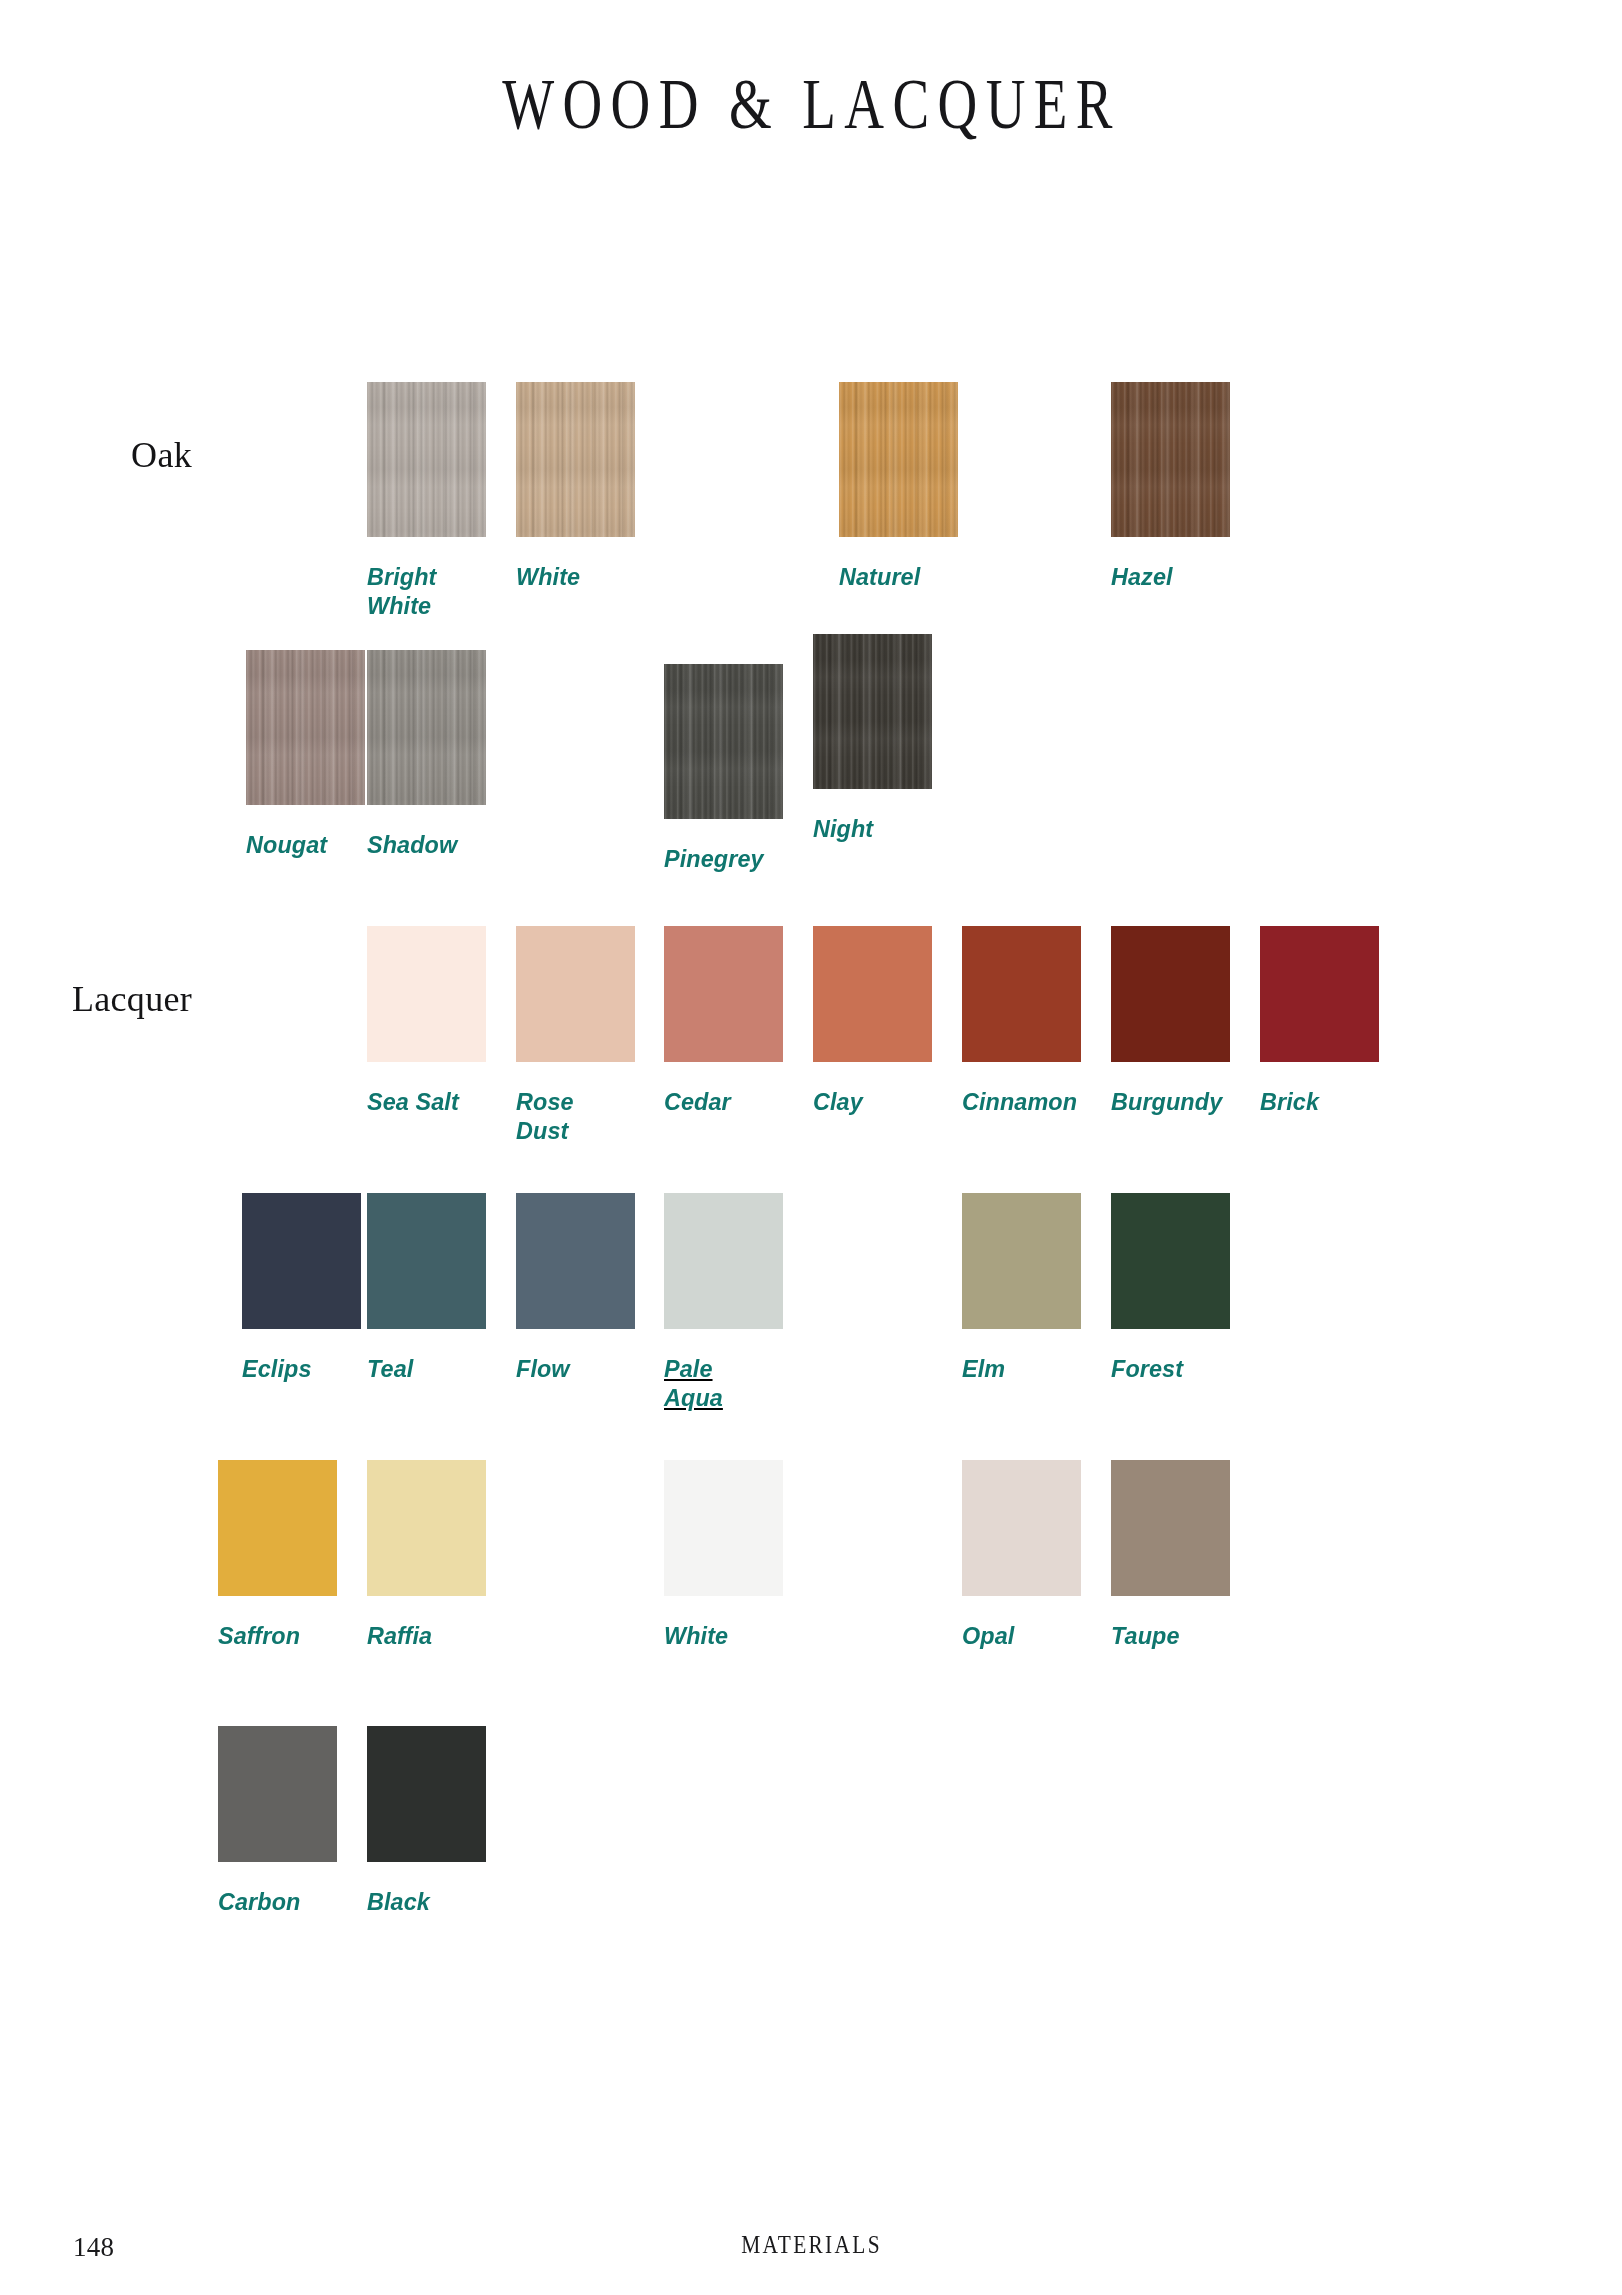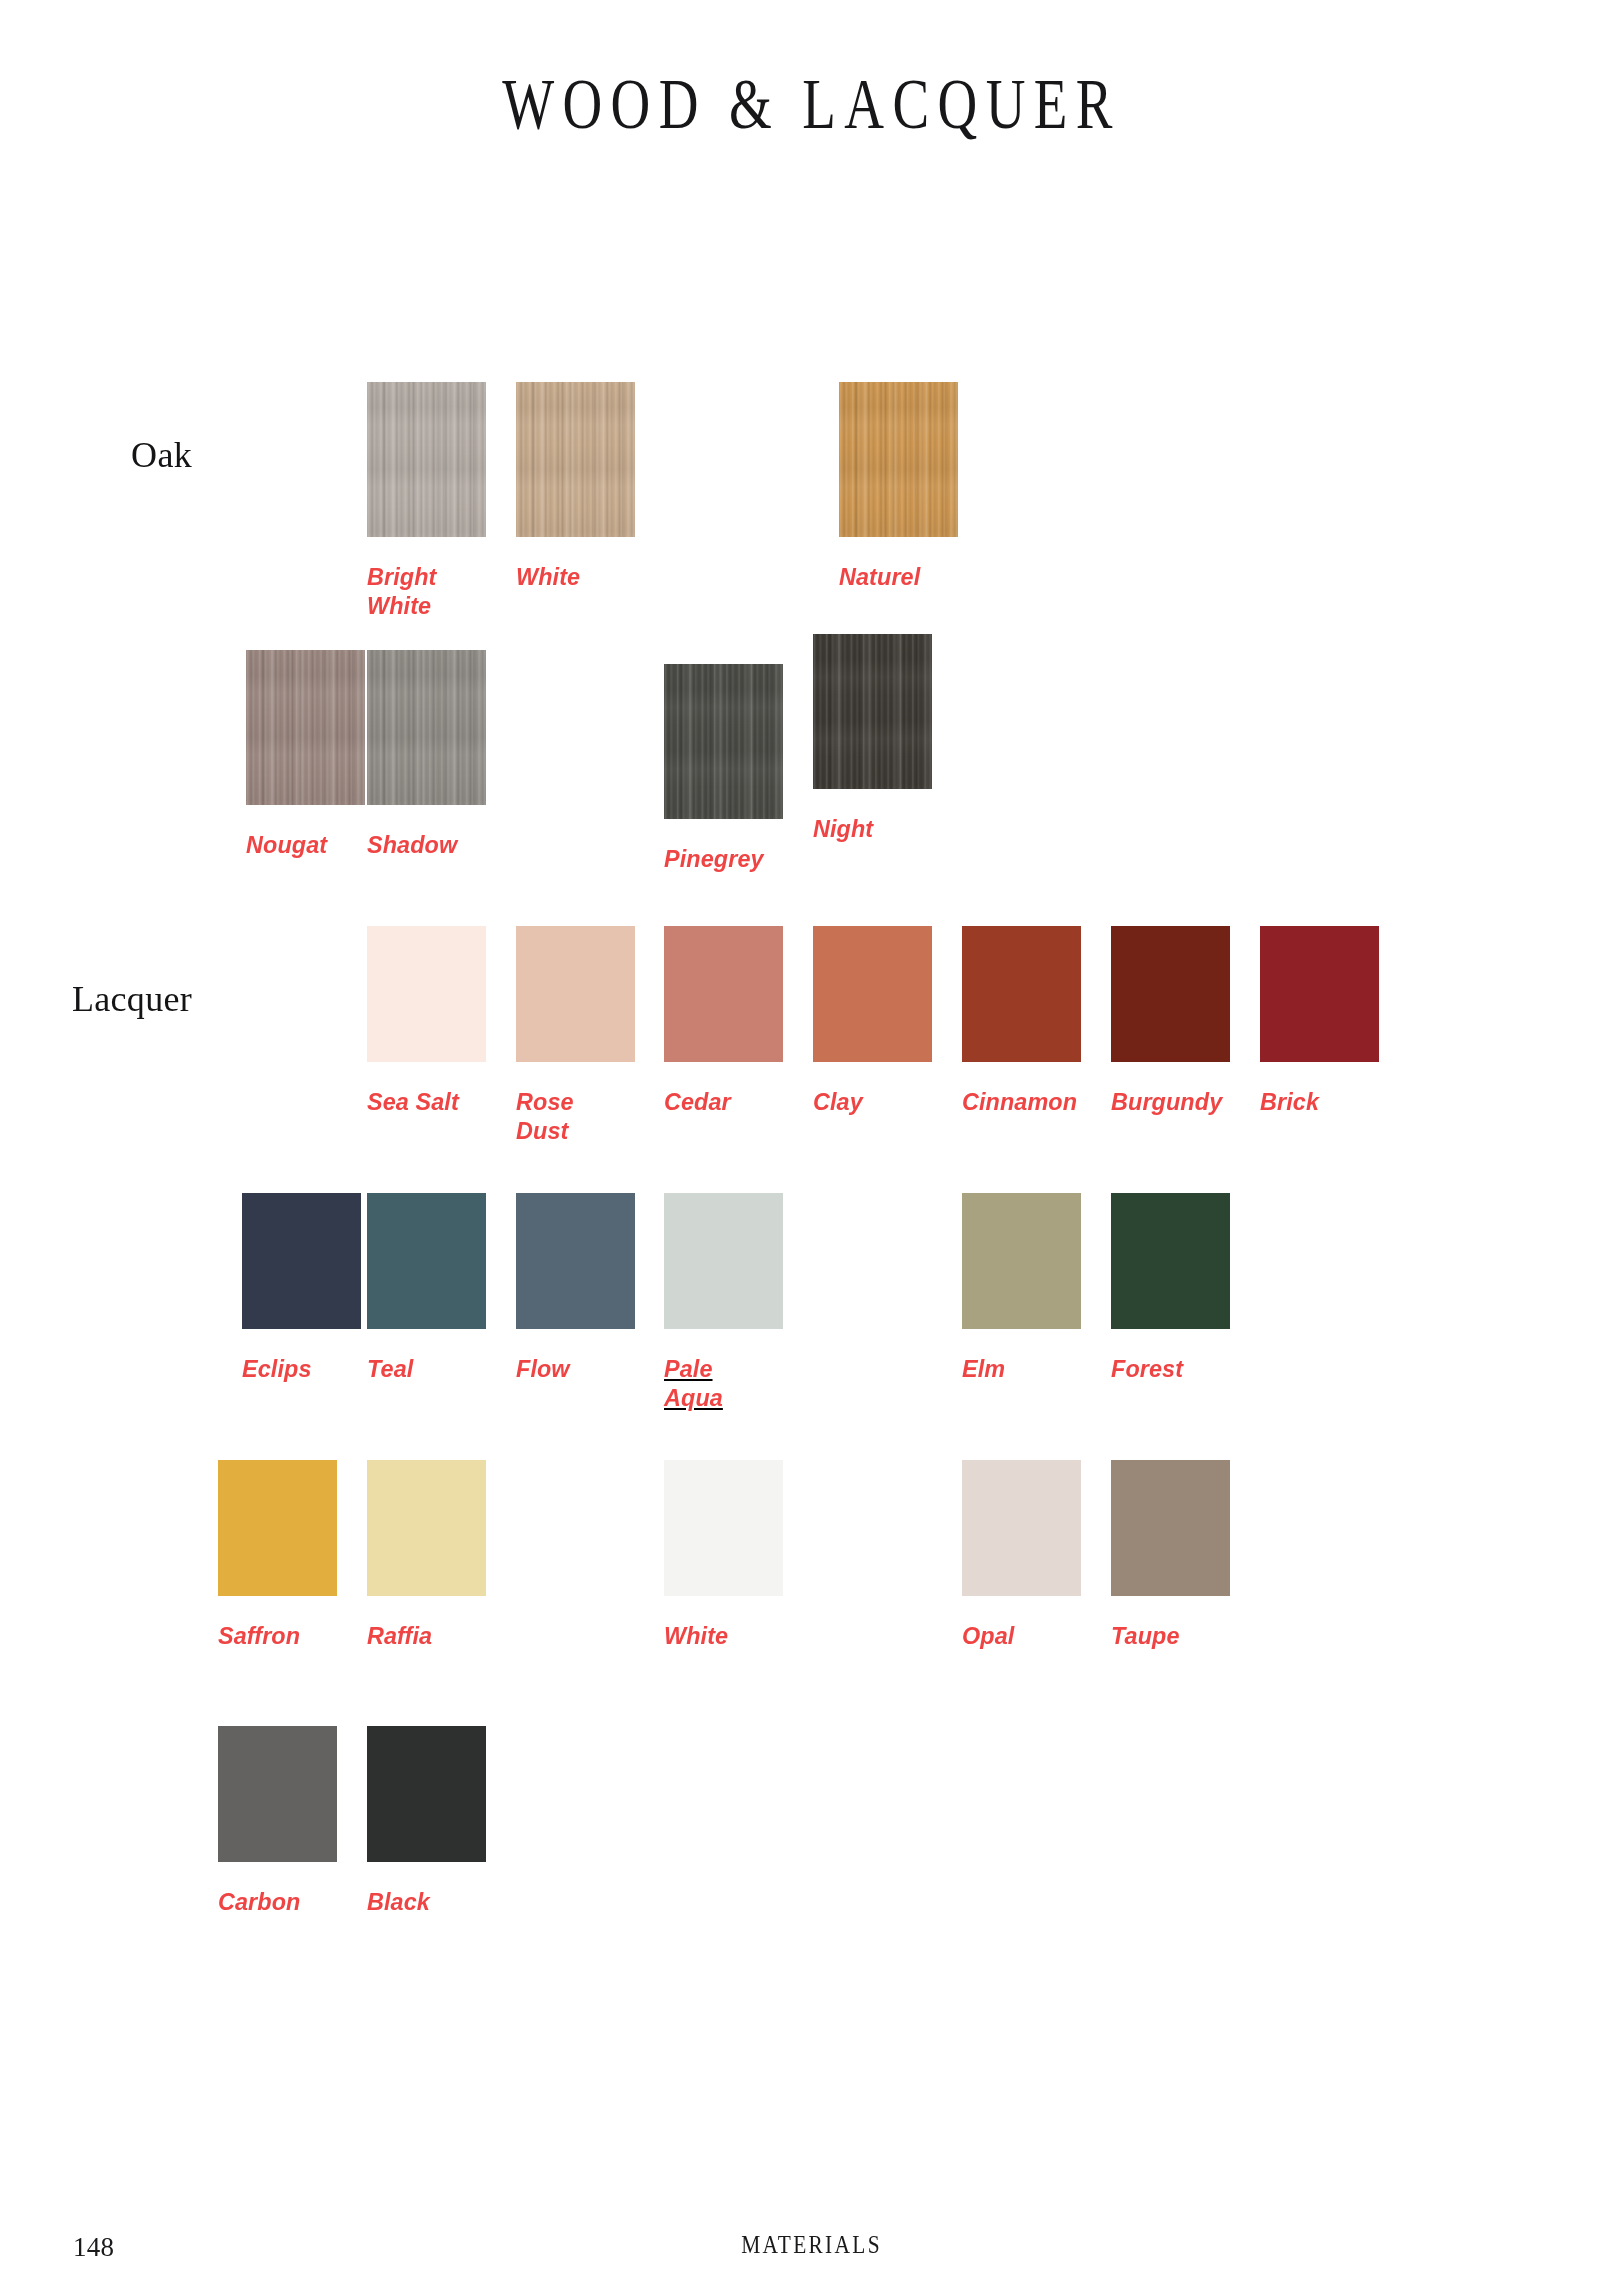--- a/index.html
+++ b/index.html
@@ -66,21 +66,21 @@
   }
 
   .cell .label {
     display: block;
     margin-top: 26px;
     font-family: "Liberation Sans", sans-serif;
     font-style: italic;
     font-weight: 700;
     font-size: 23.4px;
     line-height: 29px;
-    color: #ef4444;
+    color: #0f766e;
     letter-spacing: 0.1px;
     white-space: pre-line;
   }
 
   
   .swatch.wood {
     position: relative;
   }
   .swatch.wood::before,
   .swatch.wood::after {
@@ -158,20 +158,24 @@
 White</span>
     </div>
     <div class="cell" style="left: 298px; top: 382px;">
       <div class="swatch wood" style="height: 155px; background: rgb(199, 171, 141);"></div>
       <span class="label">White</span>
     </div>
     <div class="cell" style="left: 595px; top: 382px; padding-left: 26px;">
       <div class="swatch wood" style="height: 155px; background: rgb(205, 150, 80);"></div>
       <span class="label">Naturel</span>
     </div>
+    <div class="cell" style="left: 893px; top: 382px;">
+      <div class="swatch wood" style="height: 155px; background: rgb(111, 75, 52);"></div>
+      <span class="label">Hazel</span>
+    </div>
     <div class="cell" style="left: 0px; top: 650px; margin-left: 28px;">
       <div class="swatch wood" style="height: 155px; background: rgb(155, 135, 128);"></div>
       <span class="label">Nougat</span>
     </div>
     <div class="cell" style="left: 149px; top: 650px;">
       <div class="swatch wood" style="height: 155px; background: rgb(144, 140, 134);"></div>
       <span class="label">Shadow</span>
     </div>
     <div class="cell" style="left: 446px; top: 664px;">
       <div class="swatch wood" style="height: 155px; background: rgb(74, 74, 69);"></div>

